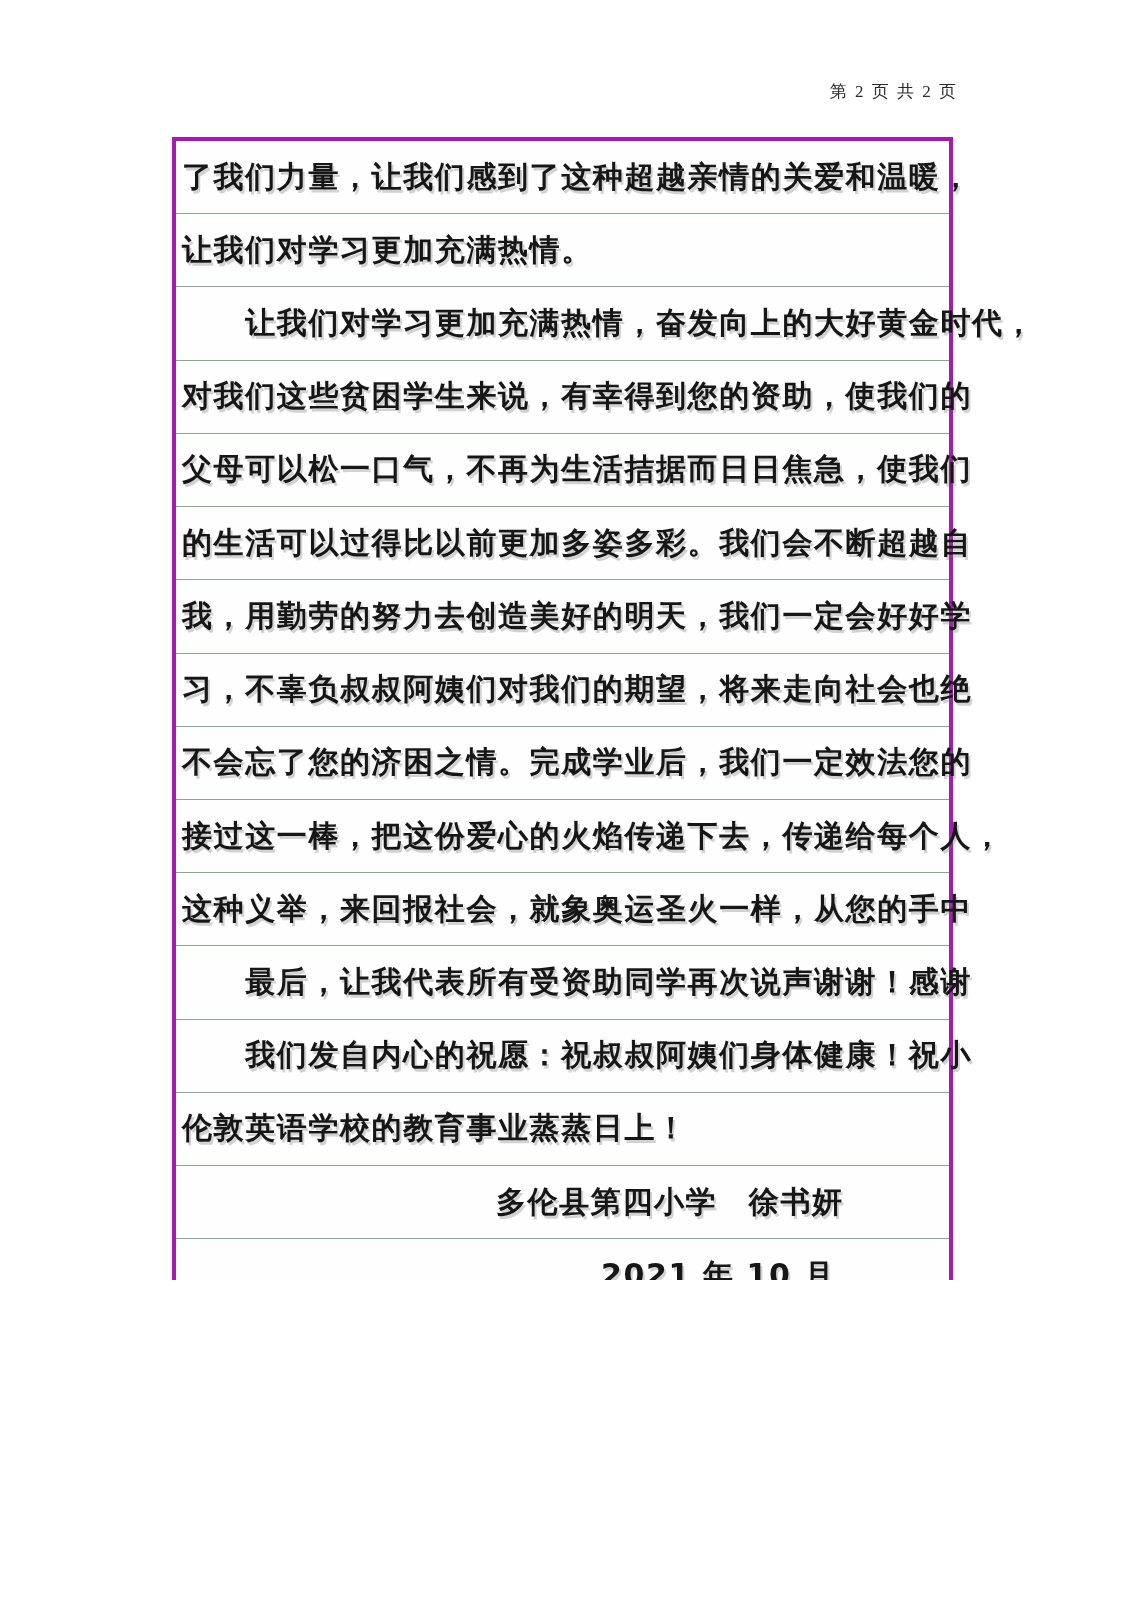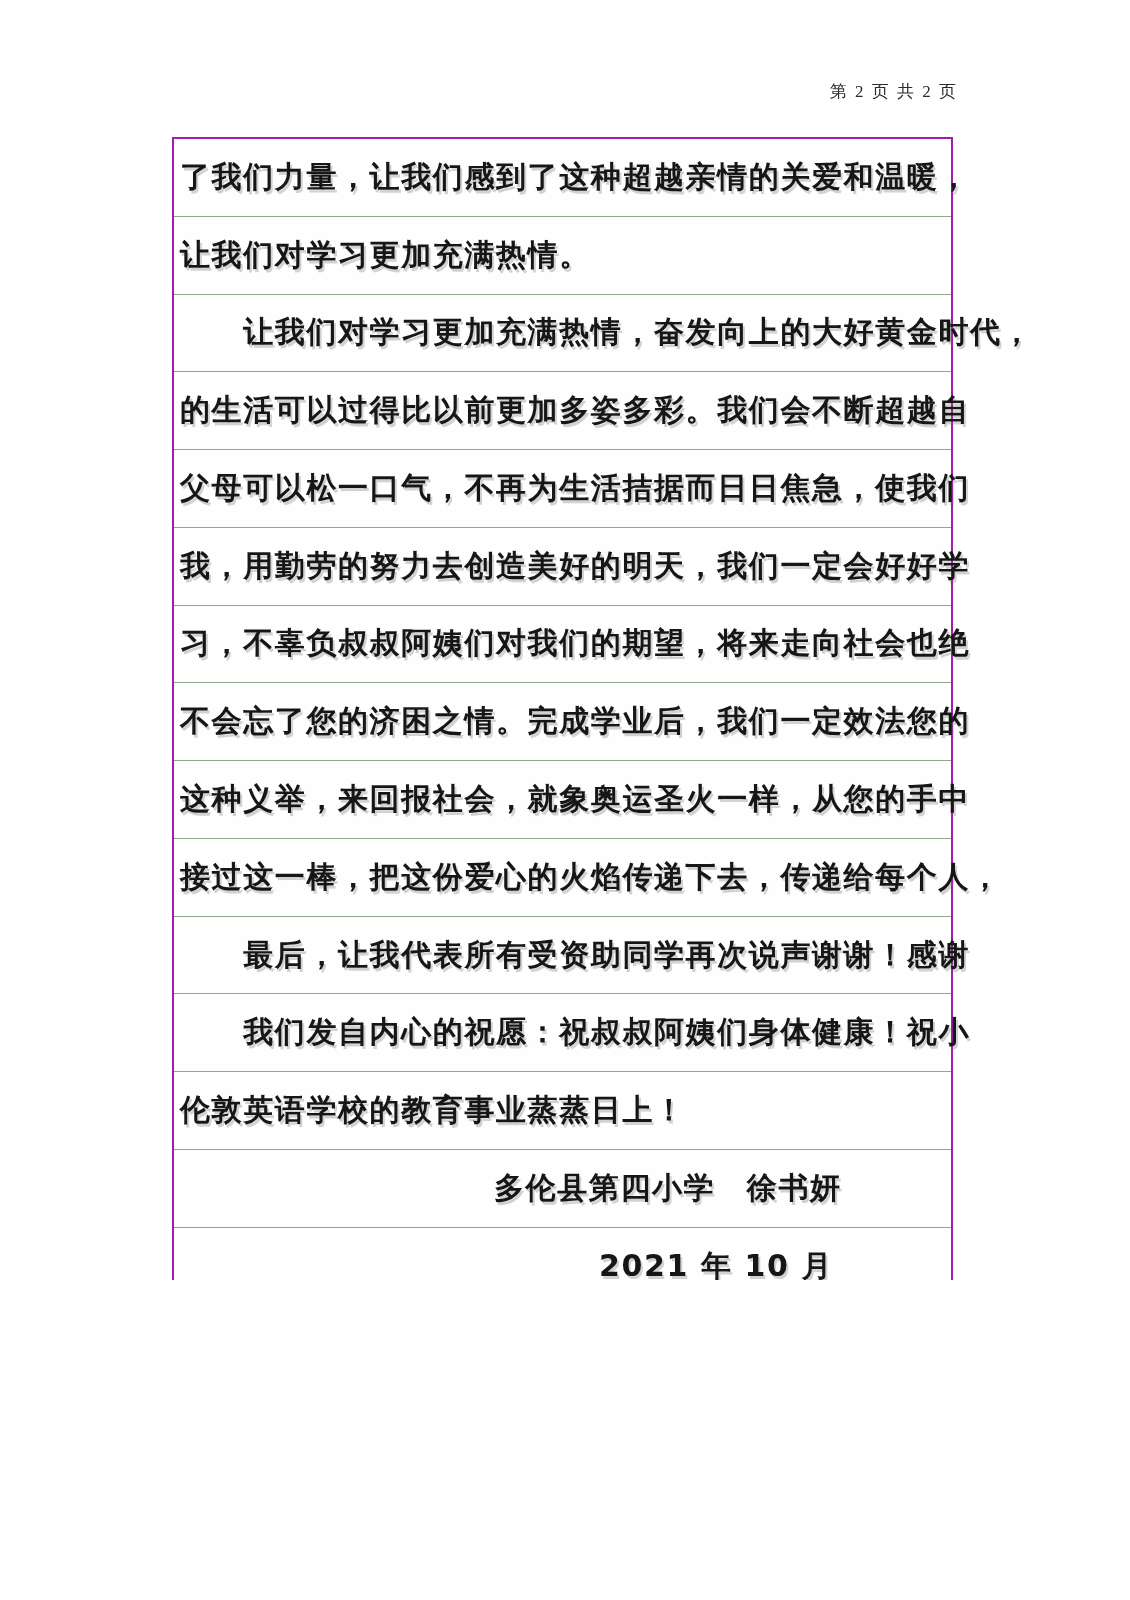--- a/index.html
+++ b/index.html
@@ -17,21 +17,21 @@
     font-family:"Liberation Serif","DejaVu Serif",serif;
     font-size:17px;
     color:#2b2b2b;
     letter-spacing:2px;
     white-space:nowrap;
   }
   .grid {
     position:absolute;
     left:172px; top:137px;
     width:781px; height:1325px;
-    border:2px solid #a21caf;
+    border:4px solid #a21caf;
     background:#fefefe;
     display:flex;
     flex-direction:column;
   }
   .row {
     flex:1 1 0;
     border-bottom:1px solid #8fa68f;
     display:flex;
     align-items:center;
     padding:0 6px;
@@ -77,39 +77,42 @@
     <div class="row">
         <span class="row-text">了我们力量，让我们感到了这种超越亲情的关爱和温暖，</span>
       </div>
     <div class="row">
         <span class="row-text">让我们对学习更加充满热情。</span>
       </div>
     <div class="row">
         <span class="row-text">　　让我们对学习更加充满热情，奋发向上的大好黄金时代，</span>
       </div>
     <div class="row">
-        <span class="row-text">的生活可以过得比以前更加多姿多彩。我们会不断超越自</span>
+        <span class="row-text">对我们这些贫困学生来说，有幸得到您的资助，使我们的</span>
       </div>
     <div class="row">
         <span class="row-text">父母可以松一口气，不再为生活拮据而日日焦急，使我们</span>
+      </div>
+    <div class="row">
+        <span class="row-text">的生活可以过得比以前更加多姿多彩。我们会不断超越自</span>
       </div>
     <div class="row">
         <span class="row-text">我，用勤劳的努力去创造美好的明天，我们一定会好好学</span>
       </div>
     <div class="row">
         <span class="row-text">习，不辜负叔叔阿姨们对我们的期望，将来走向社会也绝</span>
       </div>
     <div class="row">
         <span class="row-text">不会忘了您的济困之情。完成学业后，我们一定效法您的</span>
       </div>
     <div class="row">
-        <span class="row-text">这种义举，来回报社会，就象奥运圣火一样，从您的手中</span>
+        <span class="row-text">接过这一棒，把这份爱心的火焰传递下去，传递给每个人，</span>
       </div>
     <div class="row">
-        <span class="row-text">接过这一棒，把这份爱心的火焰传递下去，传递给每个人，</span>
+        <span class="row-text">这种义举，来回报社会，就象奥运圣火一样，从您的手中</span>
       </div>
     <div class="row">
         <span class="row-text">　　最后，让我代表所有受资助同学再次说声谢谢！感谢</span>
       </div>
     <div class="row">
         <span class="row-text">　　我们发自内心的祝愿：祝叔叔阿姨们身体健康！祝小</span>
       </div>
     <div class="row">
         <span class="row-text">伦敦英语学校的教育事业蒸蒸日上！</span>
       </div>

